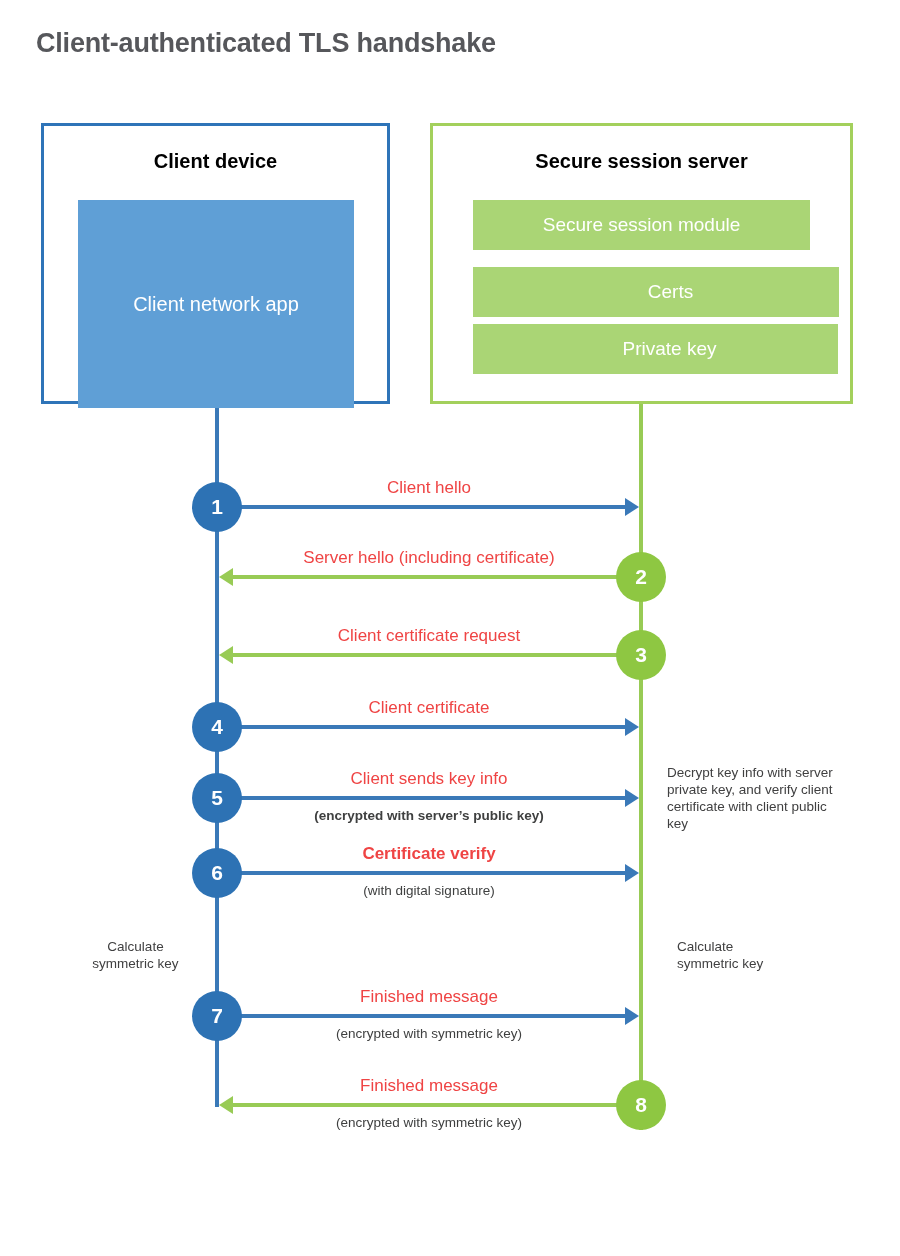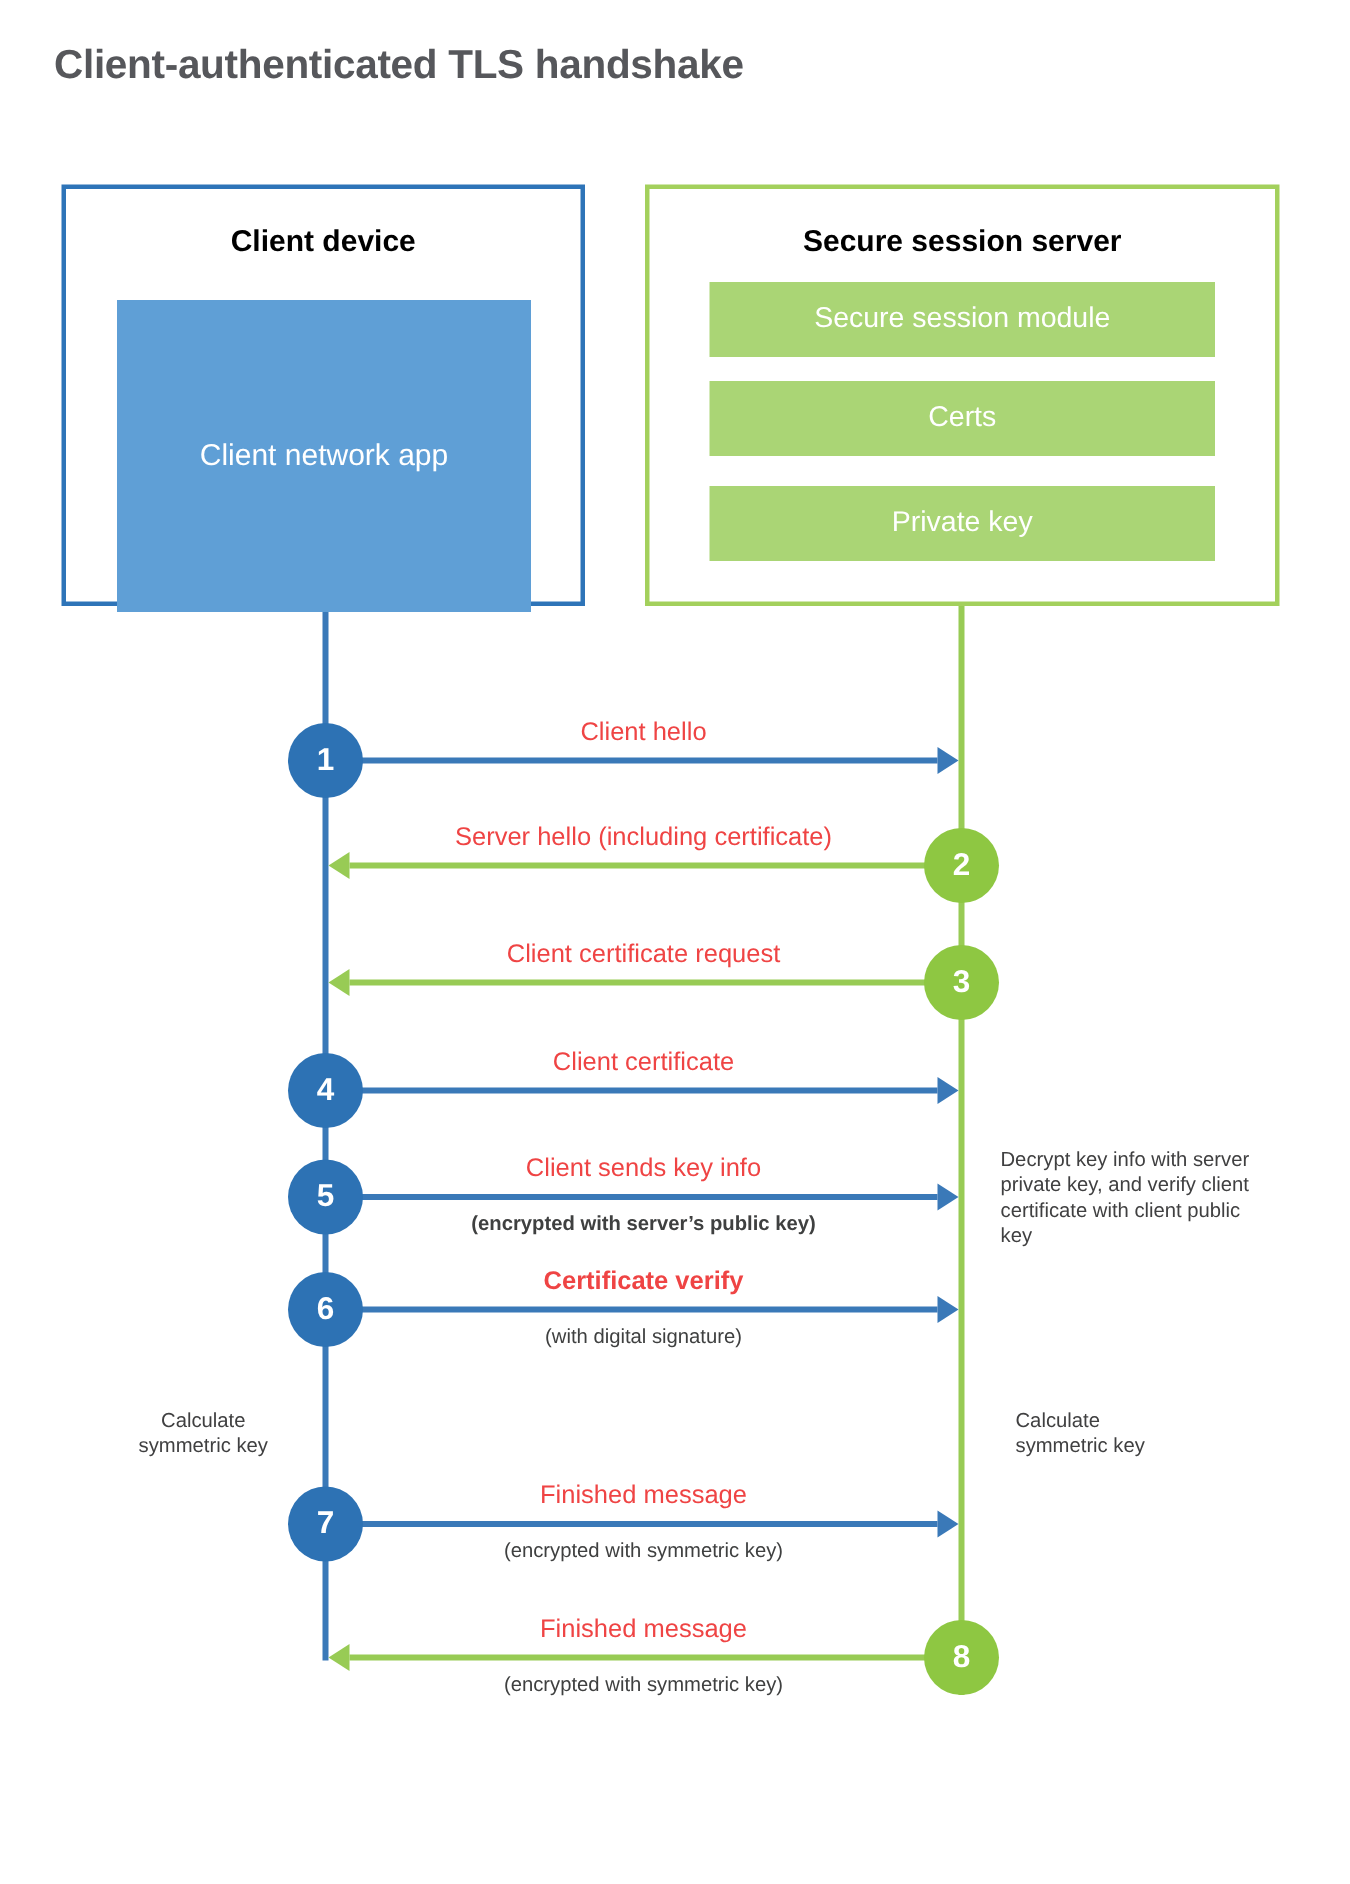--- a/index.html
+++ b/index.html
@@ -61,23 +61,23 @@
   }
   .server-bar {
     left: 473px; width: 337px; height: 50px;
     background: var(--green-fill);
     color: #ffffff;
     font-size: 19px;
     line-height: 50px;
     text-align: center;
     z-index: 3;
   }
-  #server-bar-0 { top: 188px; }
-  #server-bar-1 { top: 254px; }
-  #server-bar-2 { top: 324px; }
+  #server-bar-0 { top: 200px; }
+  #server-bar-1 { top: 267px; padding-left: 29px; }
+  #server-bar-2 { top: 324px; padding-left: 28px; }
 
   
   .lifeline { width: 4px; z-index: 1; }
   #client-lifeline { left: 215px; top: 403px; height: 704px; background: var(--blue-line); }
   #server-lifeline { left: 639px; top: 403px; height: 727px; background: var(--green-line); }
 
   
   .step-circle {
     width: 50px; height: 50px;
     border-radius: 50%;

